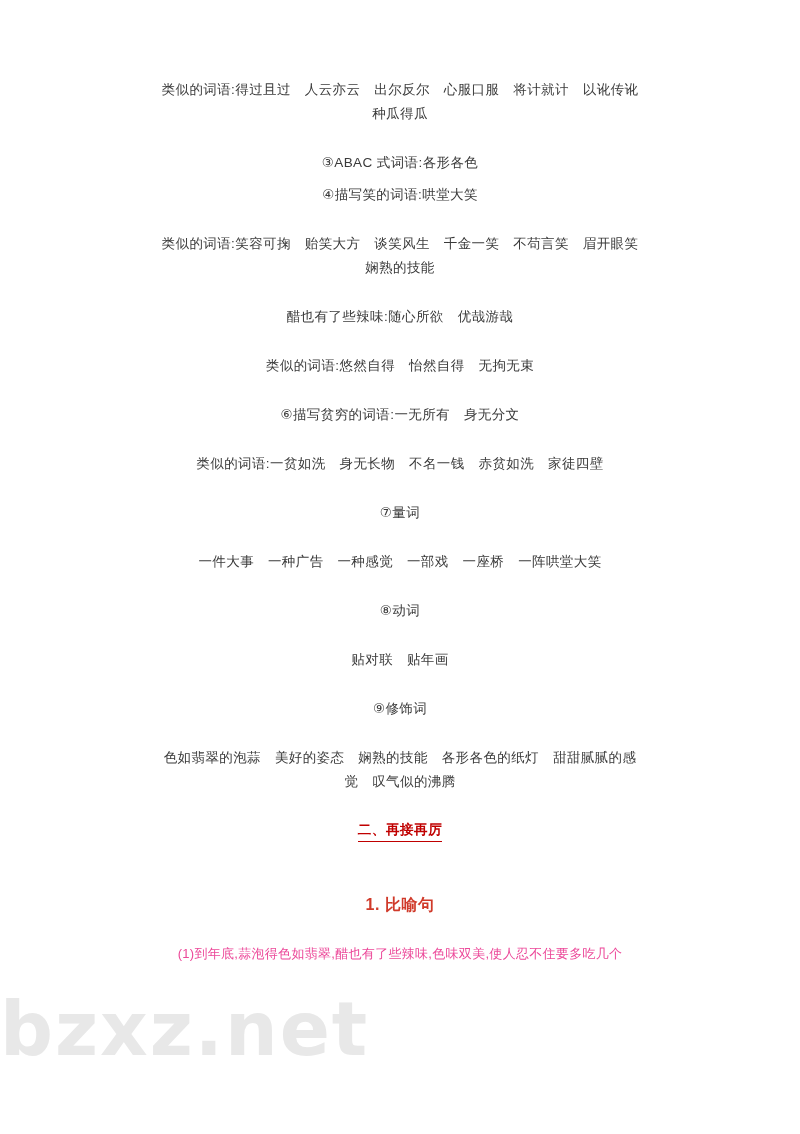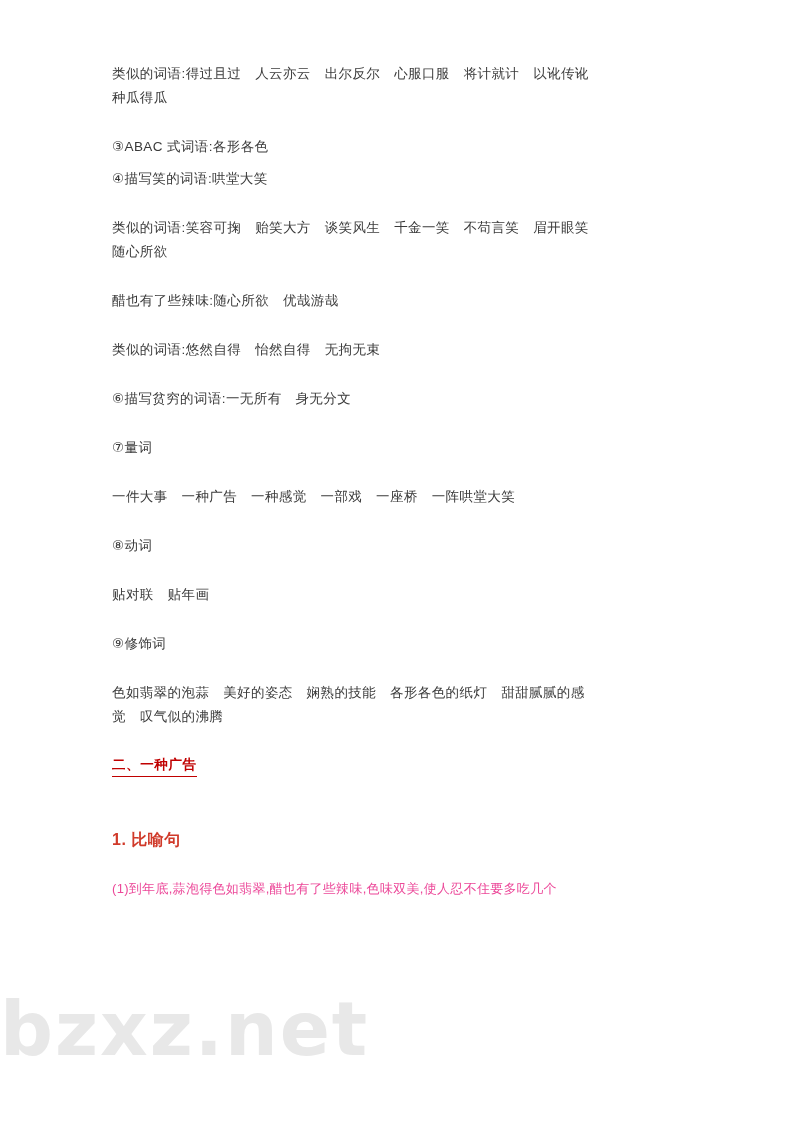--- a/index.html
+++ b/index.html
@@ -17,22 +17,23 @@
     background: #ffffff;
     margin: 0 auto;
     overflow: hidden;
   }
   .page-inner {
     position: absolute;
     left: 0;
     top: 0;
     right: 0;
     bottom: 0;
-    padding: 62px 112px 0 112px;
+    padding: 78px 112px 0 112px;
     box-sizing: border-box;
+    text-align: center;
   }
   .para {
     font-size: 13.5px;
     line-height: 24px;
     color: #3a3a3a;
     margin: 0 0 25px 0;
     letter-spacing: 0.4px;
     white-space: pre-wrap;
   }
   .para.tight {
@@ -88,44 +89,45 @@
 
     <p class="para">类似的词语:得过且过　人云亦云　出尔反尔　心服口服　将计就计　以讹传讹
 种瓜得瓜</p>
 
     <p class="para tight">③ABAC 式词语:各形各色</p>
 
 
     <p class="para">④描写笑的词语:哄堂大笑</p>
 
     <p class="para">类似的词语:笑容可掬　贻笑大方　谈笑风生　千金一笑　不苟言笑　眉开眼笑
-随心所欲</p>
+娴熟的技能</p>
 
     <p class="para">醋也有了些辣味:随心所欲　优哉游哉</p>
 
     <p class="para">类似的词语:悠然自得　怡然自得　无拘无束</p>
 
     <p class="para">⑥描写贫穷的词语:一无所有　身无分文</p>
 
+    <p class="para">类似的词语:一贫如洗　身无长物　不名一钱　赤贫如洗　家徒四壁</p>
 
     <p class="para">⑦量词</p>
 
     <p class="para">一件大事　一种广告　一种感觉　一部戏　一座桥　一阵哄堂大笑</p>
 
     <p class="para">⑧动词</p>
 
     <p class="para">贴对联　贴年画</p>
 
     <p class="para">⑨修饰词</p>
 
     <p class="para">色如翡翠的泡蒜　美好的姿态　娴熟的技能　各形各色的纸灯　甜甜腻腻的感
 觉　叹气似的沸腾</p>
 
     <div class="heading-red-wrap">
-      <span class="heading-red">二、一种广告</span>
+      <span class="heading-red">二、再接再厉</span>
     </div>
 
     <p class="subheading-red">1. 比喻句</p>
 
     <p class="body-text">(1)到年底,蒜泡得色如翡翠,醋也有了些辣味,色味双美,使人忍不住要多吃几个</p>
 
   </div>
 
   <div class="watermark">bzxz.net</div>
 </div>

